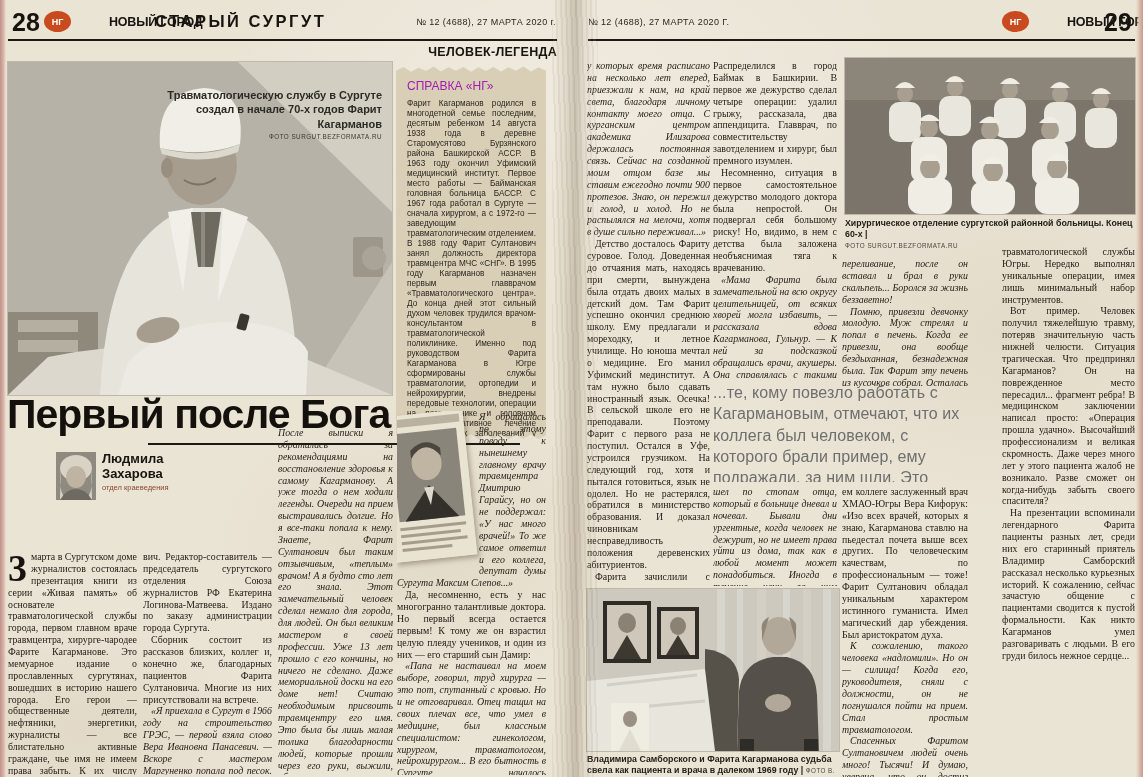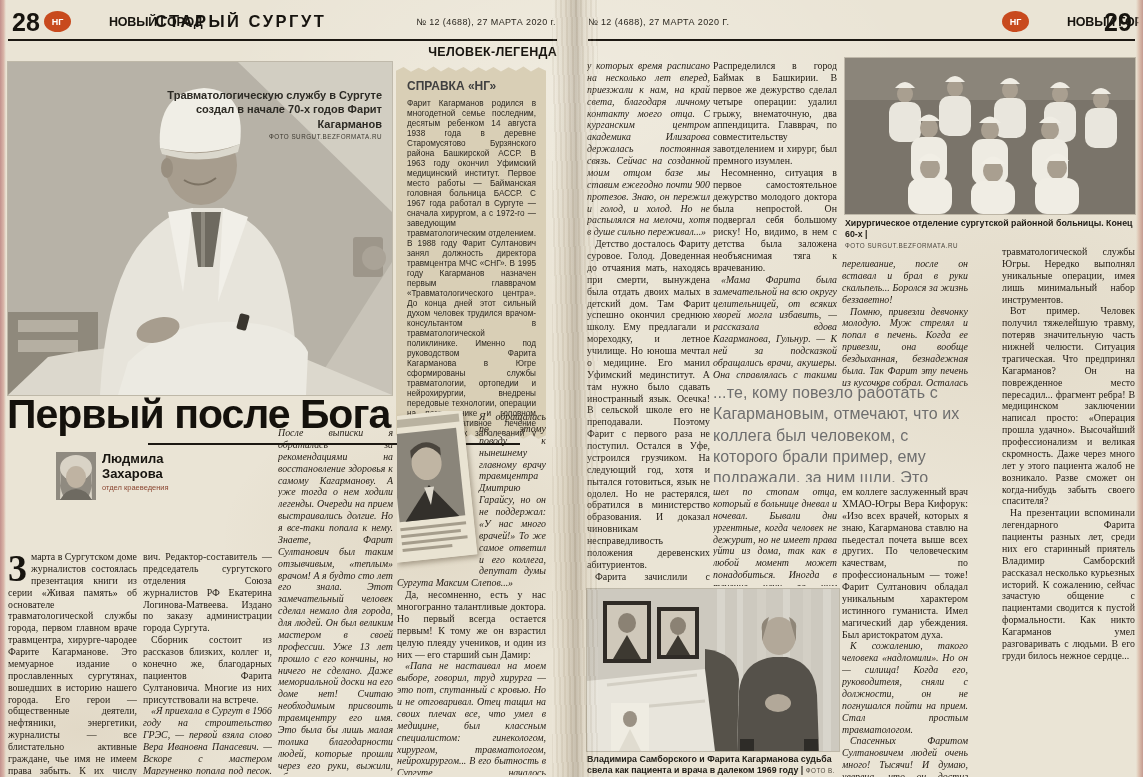--- a/index.html
+++ b/index.html
@@ -37,21 +37,21 @@
   .photo{background:#9a958a;box-shadow:0 0 0 1px rgba(60,50,35,.25);}
   .photo svg{display:block;width:100%;height:100%;}
   .photo-caption{font-size:8.8px;font-weight:700;color:#23201a;line-height:1.25;}
   .credit{font-size:6.3px;font-weight:400;letter-spacing:.5px;color:#4a453c;}
   .overlay-caption{text-align:right;font-size:11px;font-weight:700;color:#2c2a24;line-height:1.3;}
   .overlay-caption .credit{display:block;margin-top:2px;color:#3c382f;}
 
   
   .infobox{background:#d9cfb6;padding:14px 10px 10px 11px;
     clip-path:polygon(0% 1.5%,5% .5%,10% 1.8%,15% .7%,20% 1.6%,25% .4%,30% 1.7%,35% .6%,40% 1.5%,45% .5%,50% 1.8%,55% .6%,60% 1.6%,65% .5%,70% 1.7%,75% .6%,80% 1.5%,85% .4%,90% 1.7%,95% .6%,100% 1.5%,100% 98.5%,95% 99.5%,90% 98.3%,85% 99.4%,80% 98.4%,75% 99.5%,70% 98.3%,65% 99.4%,60% 98.4%,55% 99.5%,50% 98.2%,45% 99.4%,40% 98.5%,35% 99.5%,30% 98.3%,25% 99.6%,20% 98.4%,15% 99.3%,10% 98.2%,5% 99.5%,0% 98.5%);}
-  .infobox h3{margin:0 0 6px 0;font-size:12px;font-weight:700;color:#404040;}
+  .infobox h3{margin:0 0 6px 0;font-size:12px;font-weight:400;color:#a21caf;}
   .infobox .txt{font-size:8.2px;line-height:1.22;color:#2a2620;text-align:justify;}
 
   
   .headline{font-size:41px;font-weight:800;letter-spacing:-1px;color:#14110c;line-height:1;white-space:nowrap;}
   .author-name{font-size:13px;font-weight:800;line-height:1.12;color:#17140f;}
   .author-dept{font-size:7.5px;color:#8a4631;margin-top:2px;}
   .standfirst{font-size:17px;line-height:1.3;color:#1d1a15;}
 
   
   .bodycol{font-family:"Liberation Serif",serif;font-size:9.9px;line-height:1.2;color:#262018;}
@@ -182,21 +182,21 @@
         <p class="para it ind">«Папа не настаивал на моем выборе, говорил, труд хирурга — это пот, спутанный с кровью. Но и не отговаривал. Отец тащил на своих плечах все, что умел в медицине, был классным специалистом: гинекологом, хирургом, травматологом, нейрохирургом... В его бытность в Сургуте началось эндопротезирование тазобедренных, коленных суставов.</p>
       </div>
   </div>
 
   <div class="abs bodycol nofit" style="left:587px;top:60px;width:123px;height:527px;">
       <p class="para it">у которых время расписано на несколько лет вперед, приезжали к нам, на край света, благодаря личному контакту моего отца. С курганским центром академика Илизарова держалась постоянная связь. Сейчас на созданной моим отцом базе мы ставим ежегодно почти 900 протезов. Знаю, он пережил и голод, и холод. Но не распылялся на мелочи, хотя в душе сильно переживал...»</p>
       <p class="para ind">Детство досталось Фариту суровое. Голод. Доведенная до отчаяния мать, находясь при смерти, вынуждена была отдать двоих малых в детский дом. Там Фарит успешно окончил среднюю школу. Ему предлагали и мореходку, и летное училище. Но юноша мечтал о медицине. Его манил Уфимский мединститут. А там нужно было сдавать иностранный язык. Осечка! В сельской школе его не преподавали. Поэтому Фарит с первого раза не поступил. Остался в Уфе, устроился грузчиком. На следующий год, хотя и пытался готовиться, язык не одолел. Но не растерялся, обратился в министерство образования. И доказал чиновникам несправедливость положения деревенских абитуриентов.</p>
       <p class="para ind">Фарита зачислили с условием, что никаких поблажек не допустят, и были уверены, что после первой же сессии шустрый парнишка вылетит из вуза. Но не тут было — студент Кагарманов сдал и первую сессию, и вторую, и третью... И защитил диплом.</p>
     </div>
   <div class="abs bodycol nofit" style="left:713px;top:60px;width:124px;height:318px;">
-      <p class="para">Распределился в город Баймак в Башкирии. В первое же дежурство сделал четыре операции: удалил грыжу, внематочную, два аппендицита. Главврач, по совместительству завотделением и хирург, был премного изумлен.</p>
+      <p class="para">Распределился в город Баймак в Башкирии. В первое же дежурство сделал четыре операции: удалил грыжу, рассказала, два аппендицита. Главврач, по совместительству завотделением и хирург, был премного изумлен.</p>
       <p class="para ind">Несомненно, ситуация в первое самостоятельное дежурство молодого доктора была непростой. Он подвергал себя большому риску! Но, видимо, в нем с детства была заложена необъяснимая тяга к врачеванию.</p>
       <p class="para it ind">«Мама Фарита была замечательной на всю округу целительницей, от всяких хворей могла избавить, — рассказала вдова Кагарманова, Гульнур. — К ней за подсказкой обращались врачи, акушеры. Она справлялась с такими осложнениями, на что не были способны иные образованные специалисты. Это фамильное, наследственное.</p>
     </div>
   <div class="abs pullquote nofit" style="left:713px;top:382px;width:255px;height:100px;">...те, кому повезло работать с Кагармановым, отмечают, что их коллега был человеком, с которого брали пример, ему подражали, за ним шли. Это поистине врач по благословению Всевышнего...</div>
   <div class="abs bodycol nofit" style="left:713px;top:486px;width:124px;height:100px;">
       <p class="para it">шел по стопам отца, который в больнице дневал и ночевал. Бывали дни ургентные, когда человек не дежурит, но не имеет права уйти из дома, так как в любой момент может понадобиться. Иногда в течение ночи за ним приезжали по три раза.</p>
     </div>
   <div class="abs bodycol nofit" style="left:842px;top:258px;width:126px;height:132px;">
       <p class="para it">переливание, после он вставал и брал в руки скальпель... Боролся за жизнь беззаветно!</p>
       <p class="para it ind">Помню, привезли девчонку молодую. Муж стрелял и попал в печень. Когда ее привезли, она вообще бездыханная, безнадежная была. Так Фарит эту печень из кусочков собрал. Осталась жива. А он за подвиг не считал...»</p>

